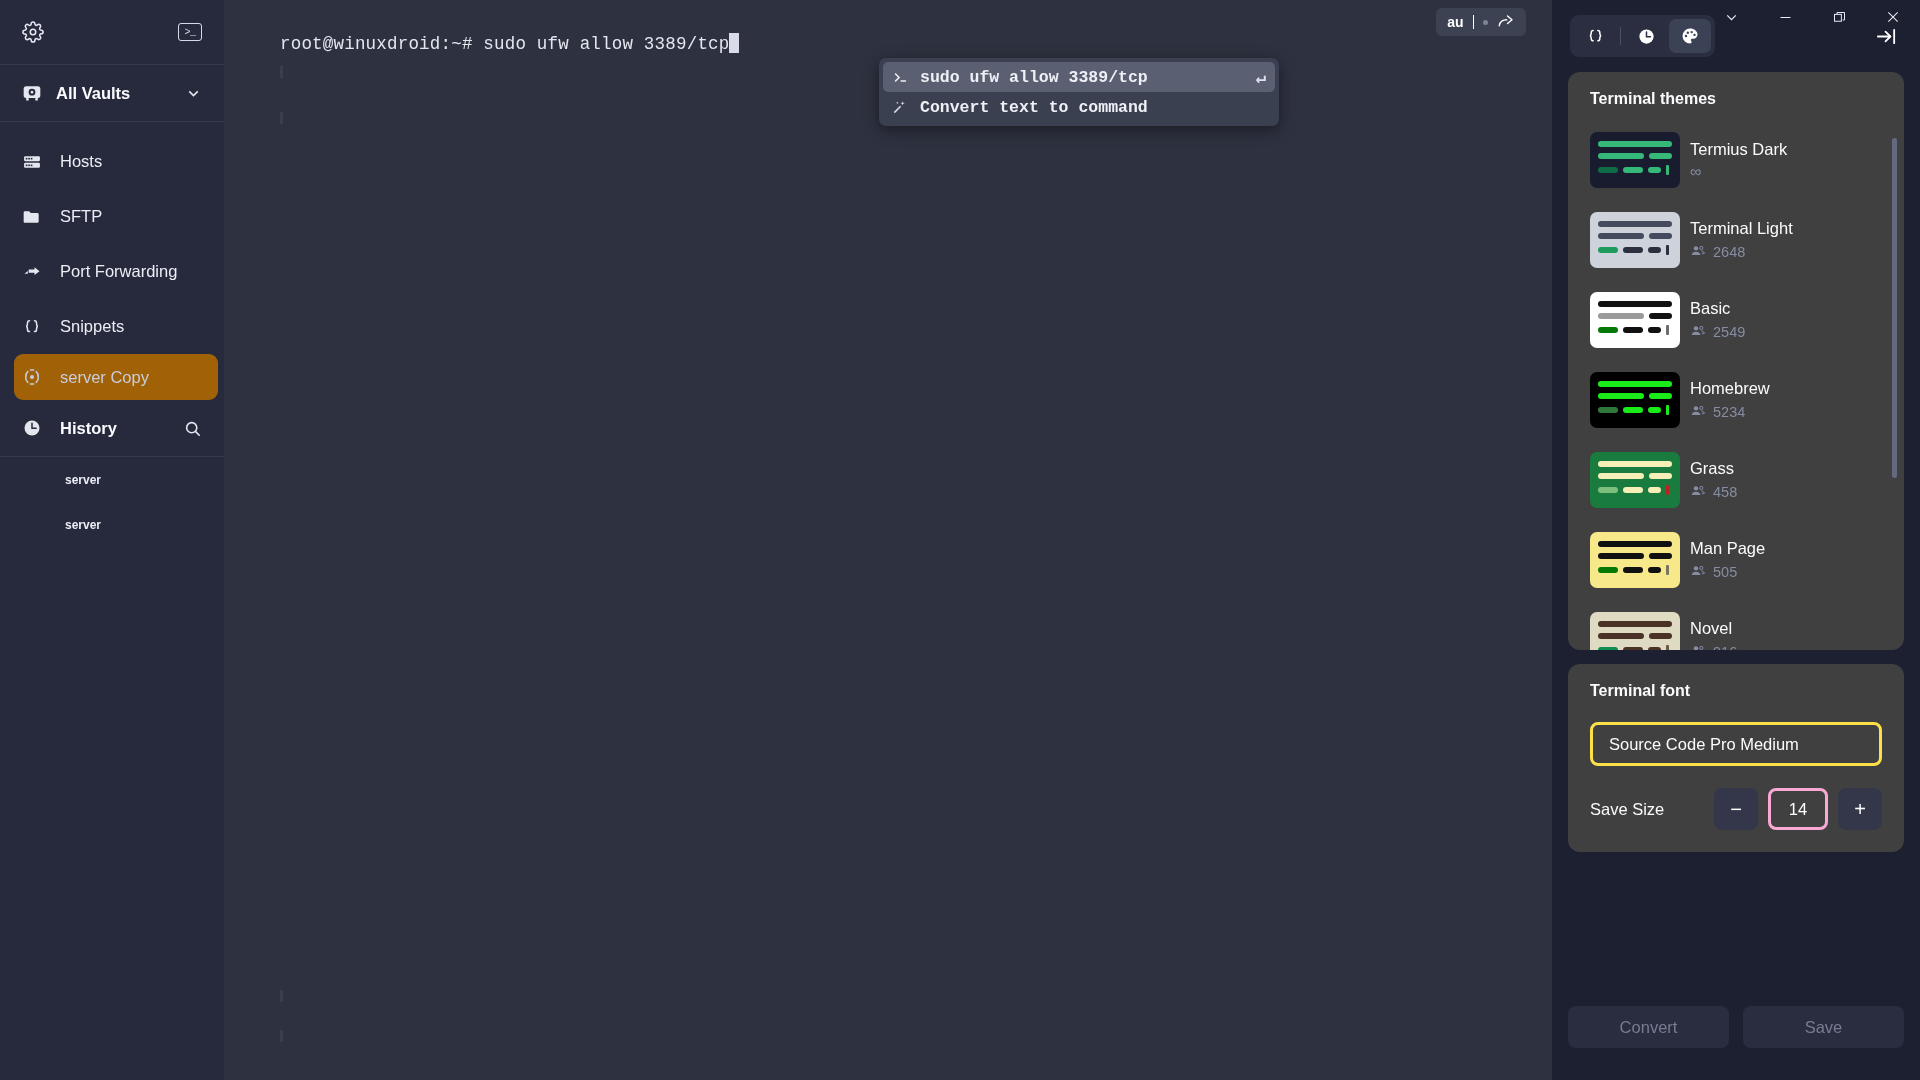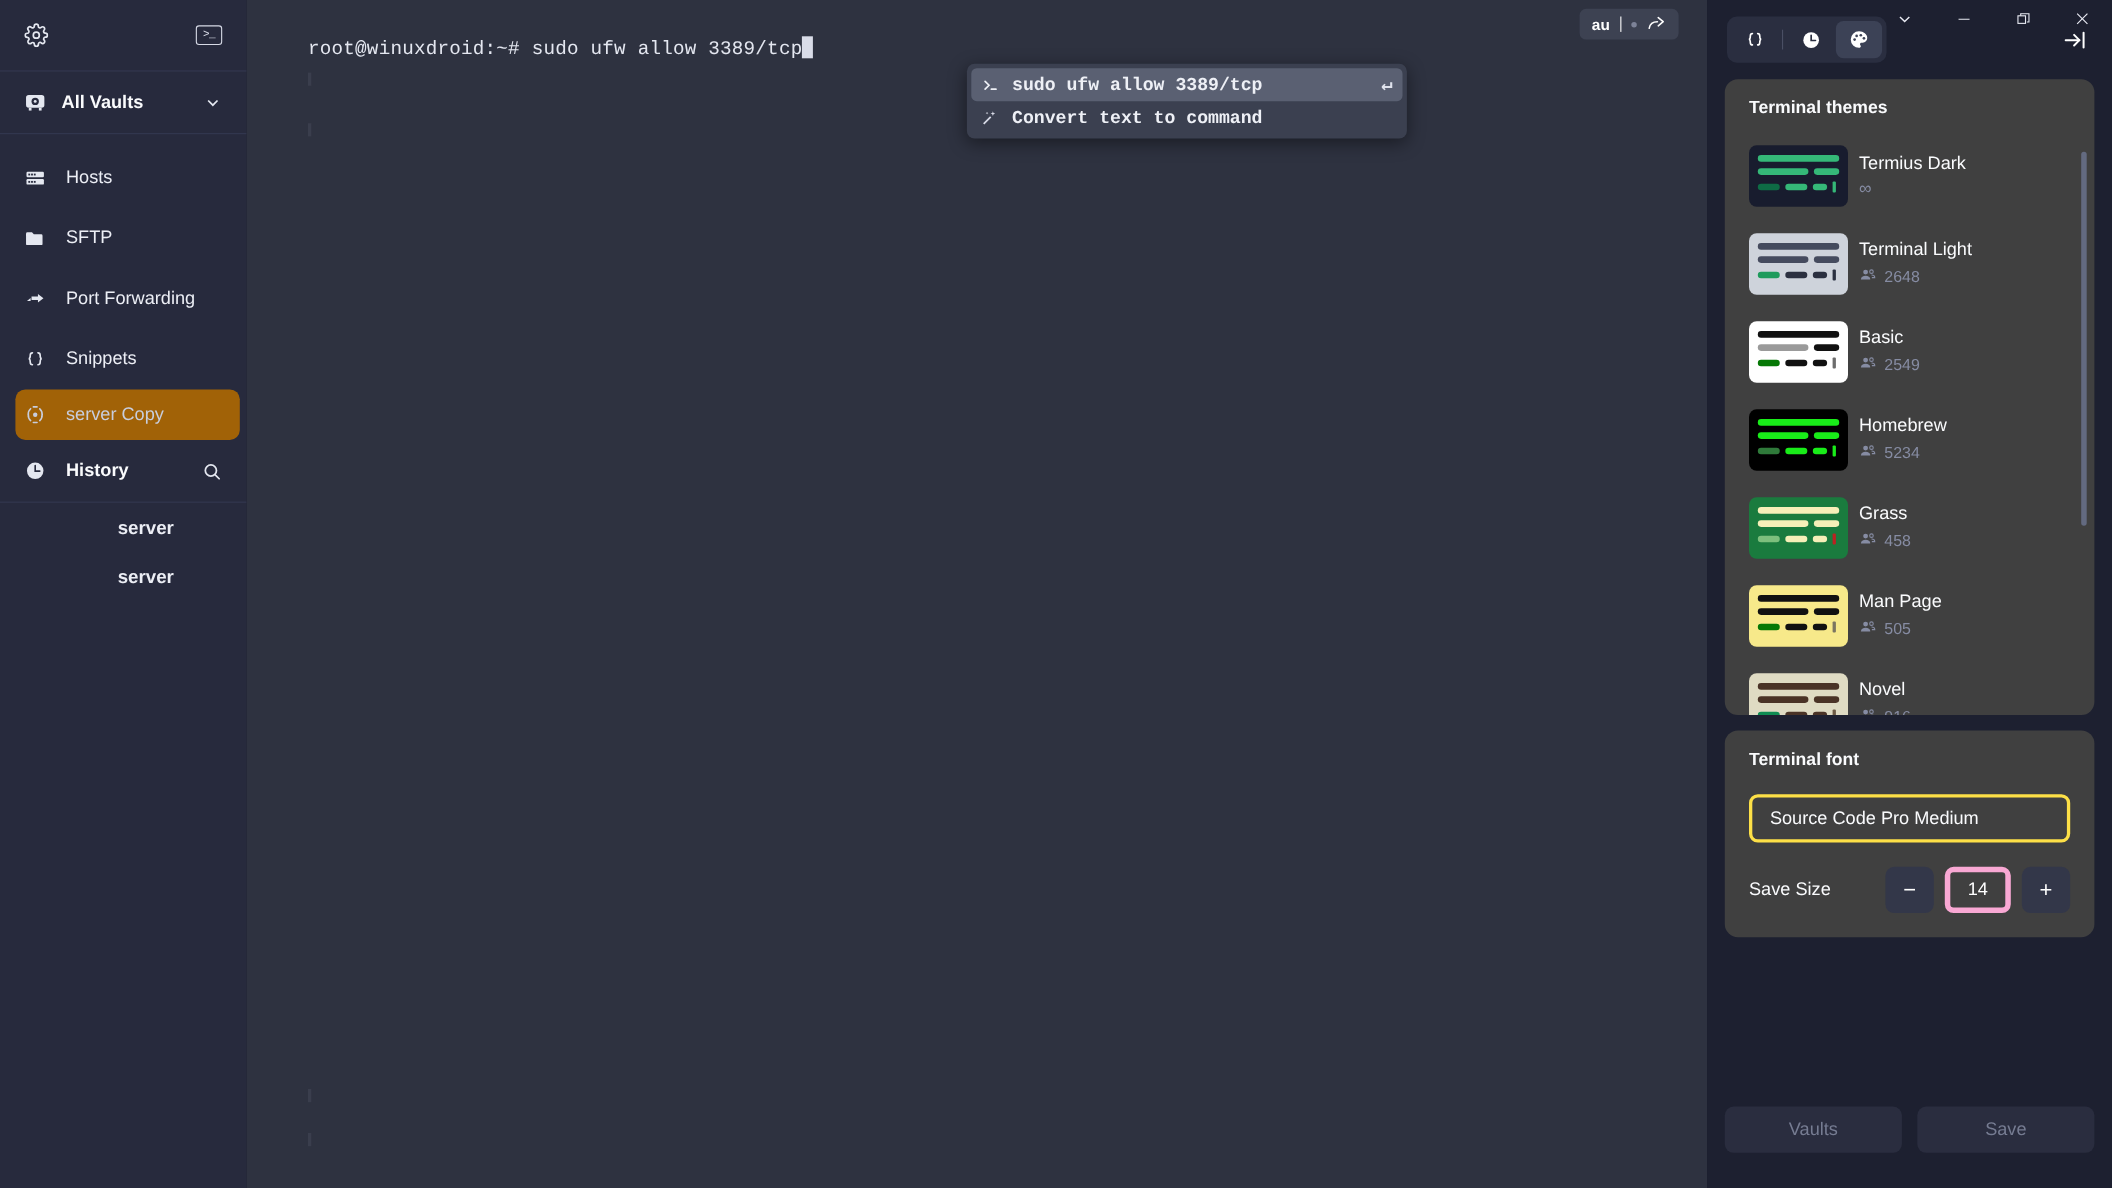--- a/index.html
+++ b/index.html
@@ -49,23 +49,22 @@
     color: #cdd2e2;
   }
   .nav-item.active .label { color: #c8cddd; }
   .history-row {
     height: 56px; display: flex; align-items: center; gap: 18px;
     padding: 0 22px; cursor: pointer;
   }
   .history-row .label { font-size: 16.5px; font-weight: bold; color: #fafbfd; flex: 1; }
   .hist-item {
     height: 45px; display: flex; align-items: center;
-    padding-left: 65px; font-size: 17px; font-weight: bold; color: #eceef5;
+    padding-left: 65px; font-size: 12px; font-weight: bold; color: #eceef5;
     cursor: pointer;
-    margin-left: 42px;
   }
 
   
   .main {
     flex: 1; height: 1080px; background: #2e3240;
     position: relative; overflow: hidden;
   }
   .term-line {
     position: absolute; left: 56px; top: 33px;
     font-family: "Liberation Mono", "DejaVu Sans Mono", monospace;
@@ -171,21 +170,21 @@
   .tsrow {
     display: flex; align-items: center; padding: 22px 22px 22px 22px; gap: 10px;
   }
   .tsrow .lbl { flex: 1; font-size: 16.5px; color: #fafbfd; }
   .step {
     width: 44px; height: 42px; border-radius: 8px; background: #333749;
     display: flex; align-items: center; justify-content: center;
     color: #fff; font-size: 20px; cursor: pointer;
   }
   .stepval {
-    width: 60px; height: 42px; border-radius: 8px; border: 5px solid #f9a8d4;
+    width: 60px; height: 42px; border-radius: 8px; border: 3px solid #f9a8d4;
     display: flex; align-items: center; justify-content: center;
     color: #fff; font-size: 16.5px; cursor: pointer;
   }
   .rp-foot {
     margin-top: auto; display: flex; gap: 14px; padding: 0 16px 32px 16px;
   }
   .fbtn {
     flex: 1; height: 42px; border-radius: 8px; background: #2a2d3f;
     display: flex; align-items: center; justify-content: center;
     font-size: 16.5px; color: #767c92; cursor: default;
@@ -603,21 +602,21 @@
       </div>
       <div class="tsrow">
         <span class="lbl">Save Size</span>
         <div class="step">−</div>
         <div class="stepval">14</div>
         <div class="step">+</div>
       </div>
     </div>
 
     <div class="rp-foot">
-      <div class="fbtn">Vaults</div>
+      <div class="fbtn">Convert</div>
       <div class="fbtn">Save</div>
     </div>
   </div>
 
   <div class="wincontrols">
     <div class="wc">
       <svg width="17" height="17" viewBox="0 0 24 24" fill="none" stroke="#e8eaf2" stroke-width="1.8">
           <polyline points="6 9 12 15 18 9"></polyline>
         </svg>
     </div>

